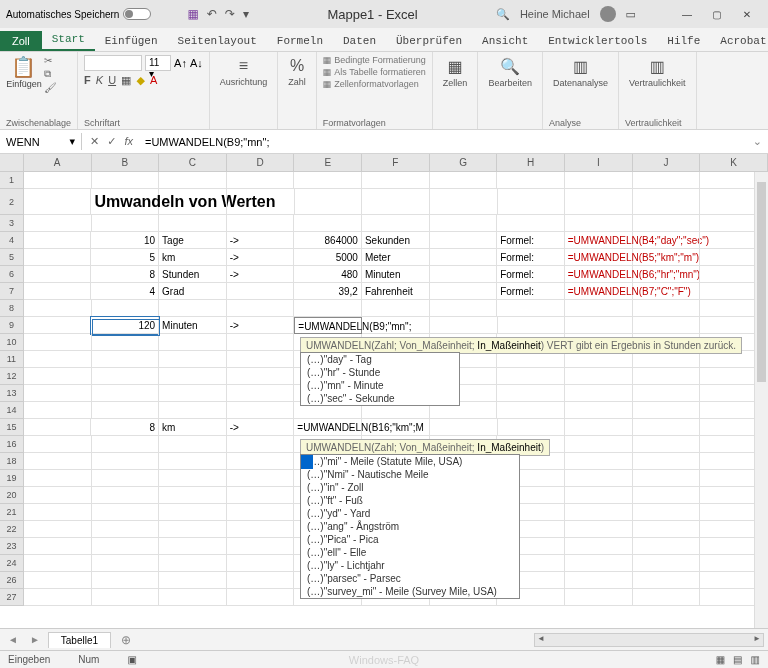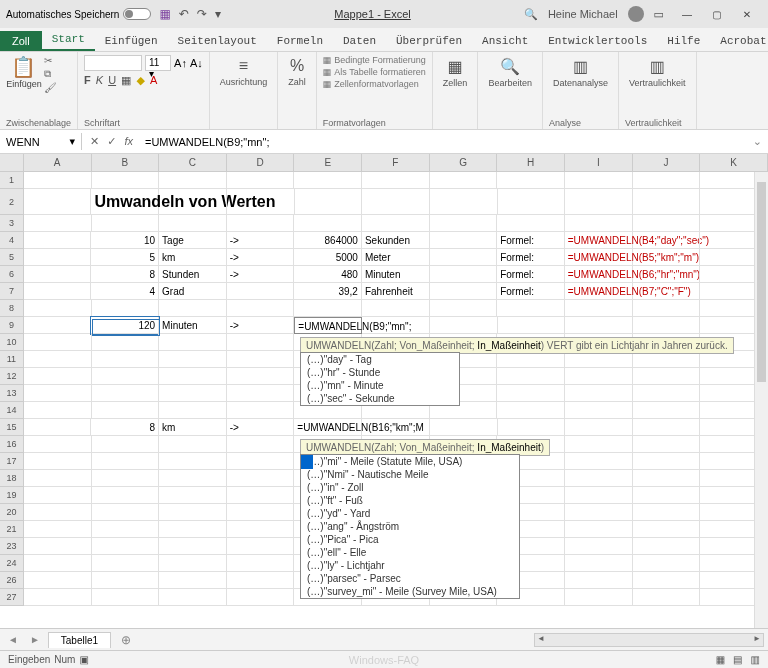--- a/index.html
+++ b/index.html
@@ -1,25 +1,25 @@
 <!DOCTYPE html>
 <html><head>
 <meta charset="utf-8">
 <style>
 * { box-sizing: border-box; font-family: "Segoe UI", Arial, sans-serif; }
 body { margin: 0; padding: 0; width: 768px; height: 668px; background: #fff; font-size: 11px; overflow: hidden; position: relative; }
 
 
-.titlebar { height: 28px; background: #e6e6e6; display: flex; align-items: center; padding: 0 6px; }
+.titlebar { height: 28px; background: #e6e6e6; display: flex; align-items: center; padding: 0 6px; gap: 28px; }
 .titlebar .autosave { display: flex; align-items: center; font-size: 10px; gap: 4px; }
 .titlebar .toggle { width: 28px; height: 12px; border: 1px solid #888; border-radius: 6px; position: relative; background: #fff; }
 .titlebar .toggle::after { content: ""; width: 8px; height: 8px; border-radius: 50%; background: #888; position: absolute; top: 1px; left: 1px; }
 .titlebar .qat { display: flex; gap: 8px; margin-left: 8px; align-items: center; }
 .titlebar .qat span { font-size: 12px; color: #555; }
-.titlebar .center { flex: 1; text-align: center; font-size: 11px; color: #333; text-decoration: underline; }
+.titlebar .center { flex: 1; text-align: center; font-size: 13px; color: #333; }
 .titlebar .right { display: flex; gap: 10px; align-items: center; }
 .titlebar .right span { font-size: 11px; color: #555; }
 .winbtns { display: flex; gap: 0; margin-left: 8px; }
 .winbtns div { width: 30px; height: 20px; display: flex; align-items: center; justify-content: center; font-size: 10px; color: #444; }
 .save-icon { color: #7b3f9e !important; }
 
 
 .ribbontabs { height: 24px; background: #f3f3f3; border-bottom: 1px solid #d4d4d4; display: flex; align-items: flex-end; padding-left: 0; }
 .ribbontabs .filetab { background: #217346; color: #fff; padding: 4px 12px; font-size: 11px; }
 .ribbontabs .tab { padding: 4px 10px; font-size: 11px; color: #444; cursor: pointer; font-family: Liberation Mono, monospace; }
@@ -78,21 +78,21 @@
 
 .sheettabs { position: absolute; bottom: 18px; left: 0; right: 0; height: 22px; background: #f3f3f3; border-top: 1px solid #ccc; display: flex; align-items: center; padding: 0 4px; gap: 4px; }
 .sheettabs .navbtn { font-size: 10px; color: #888; padding: 0 4px; }
 .sheettabs .stab { background: #fff; border: 1px solid #ccc; border-bottom: none; padding: 2px 12px; font-size: 10px; }
 .sheettabs .plus { font-size: 12px; color: #888; padding: 0 6px; }
 .sheettabs .hscroll { margin-left: auto; width: 230px; height: 14px; background: #e8e8e8; border: 1px solid #ccc; position: relative; }
 .sheettabs .hscroll::before { content: "◄"; position: absolute; left: 2px; font-size: 8px; color: #666; }
 .sheettabs .hscroll::after { content: "►"; position: absolute; right: 2px; font-size: 8px; color: #666; }
 
 
-.statusbar { position: absolute; bottom: 0; left: 0; right: 0; height: 18px; background: #f3f3f3; border-top: 1px solid #ccc; display: flex; align-items: center; padding: 0 8px; font-size: 10px; color: #555; gap: 4px; }
+.statusbar { position: absolute; bottom: 0; left: 0; right: 0; height: 18px; background: #f3f3f3; border-top: 1px solid #ccc; display: flex; align-items: center; padding: 0 8px; font-size: 10px; color: #555; gap: 28px; }
 .statusbar .right { margin-left: auto; display: flex; gap: 8px; align-items: center; }
 .watermark { position: absolute; bottom: 2px; left: 50%; transform: translateX(-50%); font-size: 11px; color: rgba(0,0,0,0.15); z-index: 100; }
 
 .vscroll { position: absolute; right: 0; top: 18px; bottom: 0; width: 14px; background: #f0f0f0; border-left: 1px solid #ddd; }
 .vscroll .thumb { position: absolute; top: 10px; height: 200px; left: 2px; right: 2px; background: #ccc; }
 </style>
 </head>
 <body>
 
 <div class="titlebar">
@@ -482,34 +482,20 @@
         <div class="cell"></div>
         <div class="cell"></div>
         <div class="cell"></div>
         <div class="cell"></div>
         <div class="cell"></div>
         <div class="cell"></div>
         <div class="cell"></div>
         <div class="cell"></div>
       </div>
       <div class="row">
-        <div class="rh">17</div>
-        <div class="cell"></div>
-        <div class="cell"></div>
-        <div class="cell"></div>
-        <div class="cell"></div>
-        <div class="cell"></div>
-        <div class="cell"></div>
-        <div class="cell"></div>
-        <div class="cell"></div>
-        <div class="cell"></div>
-        <div class="cell"></div>
-        <div class="cell"></div>
-      </div>
-      <div class="row">
         <div class="rh">18</div>
         <div class="cell"></div>
         <div class="cell"></div>
         <div class="cell"></div>
         <div class="cell"></div>
         <div class="cell"></div>
         <div class="cell"></div>
         <div class="cell"></div>
         <div class="cell"></div>
         <div class="cell"></div>
@@ -552,20 +538,34 @@
         <div class="cell"></div>
         <div class="cell"></div>
         <div class="cell"></div>
         <div class="cell"></div>
         <div class="cell"></div>
         <div class="cell"></div>
         <div class="cell"></div>
         <div class="cell"></div>
       </div>
       <div class="row">
+        <div class="rh">22</div>
+        <div class="cell"></div>
+        <div class="cell"></div>
+        <div class="cell"></div>
+        <div class="cell"></div>
+        <div class="cell"></div>
+        <div class="cell"></div>
+        <div class="cell"></div>
+        <div class="cell"></div>
+        <div class="cell"></div>
+        <div class="cell"></div>
+        <div class="cell"></div>
+      </div>
+      <div class="row">
         <div class="rh">23</div>
         <div class="cell"></div>
         <div class="cell"></div>
         <div class="cell"></div>
         <div class="cell"></div>
         <div class="cell"></div>
         <div class="cell"></div>
         <div class="cell"></div>
         <div class="cell"></div>
         <div class="cell"></div>
@@ -612,21 +612,21 @@
         <div class="cell"></div>
         <div class="cell"></div>
         <div class="cell"></div>
         <div class="cell"></div>
       </div>
     </div>
 
   <div class="sel" style="left:92px; top:165px; width:68px; height:17px; border:1.5px solid #2e75b6;"></div>
 
   <div class="tooltip" style="left:300px; top:183px;">
-    <span>UMWANDELN(Zahl; Von_Maßeinheit; </span><span class="bold">In_Maßeinheit</span><span>) VERT gibt ein Lichtjahr in Jahren zurück.</span>
+    <span>UMWANDELN(Zahl; Von_Maßeinheit; </span><span class="bold">In_Maßeinheit</span><span>) VERT gibt ein Ergebnis in Stunden zurück.</span>
   </div>
 
   <div class="autocomplete" style="left:300px; top:198px; width:150px;">
     <div class="opt">(…)"day" - Tag</div>
     <div class="opt">(…)"hr" - Stunde</div>
     <div class="opt">(…)"mn" - Minute</div>
     <div class="opt">(…)"sec" - Sekunde</div>
   </div>
 
   <div class="tooltip" style="left:300px; top:285px;">

